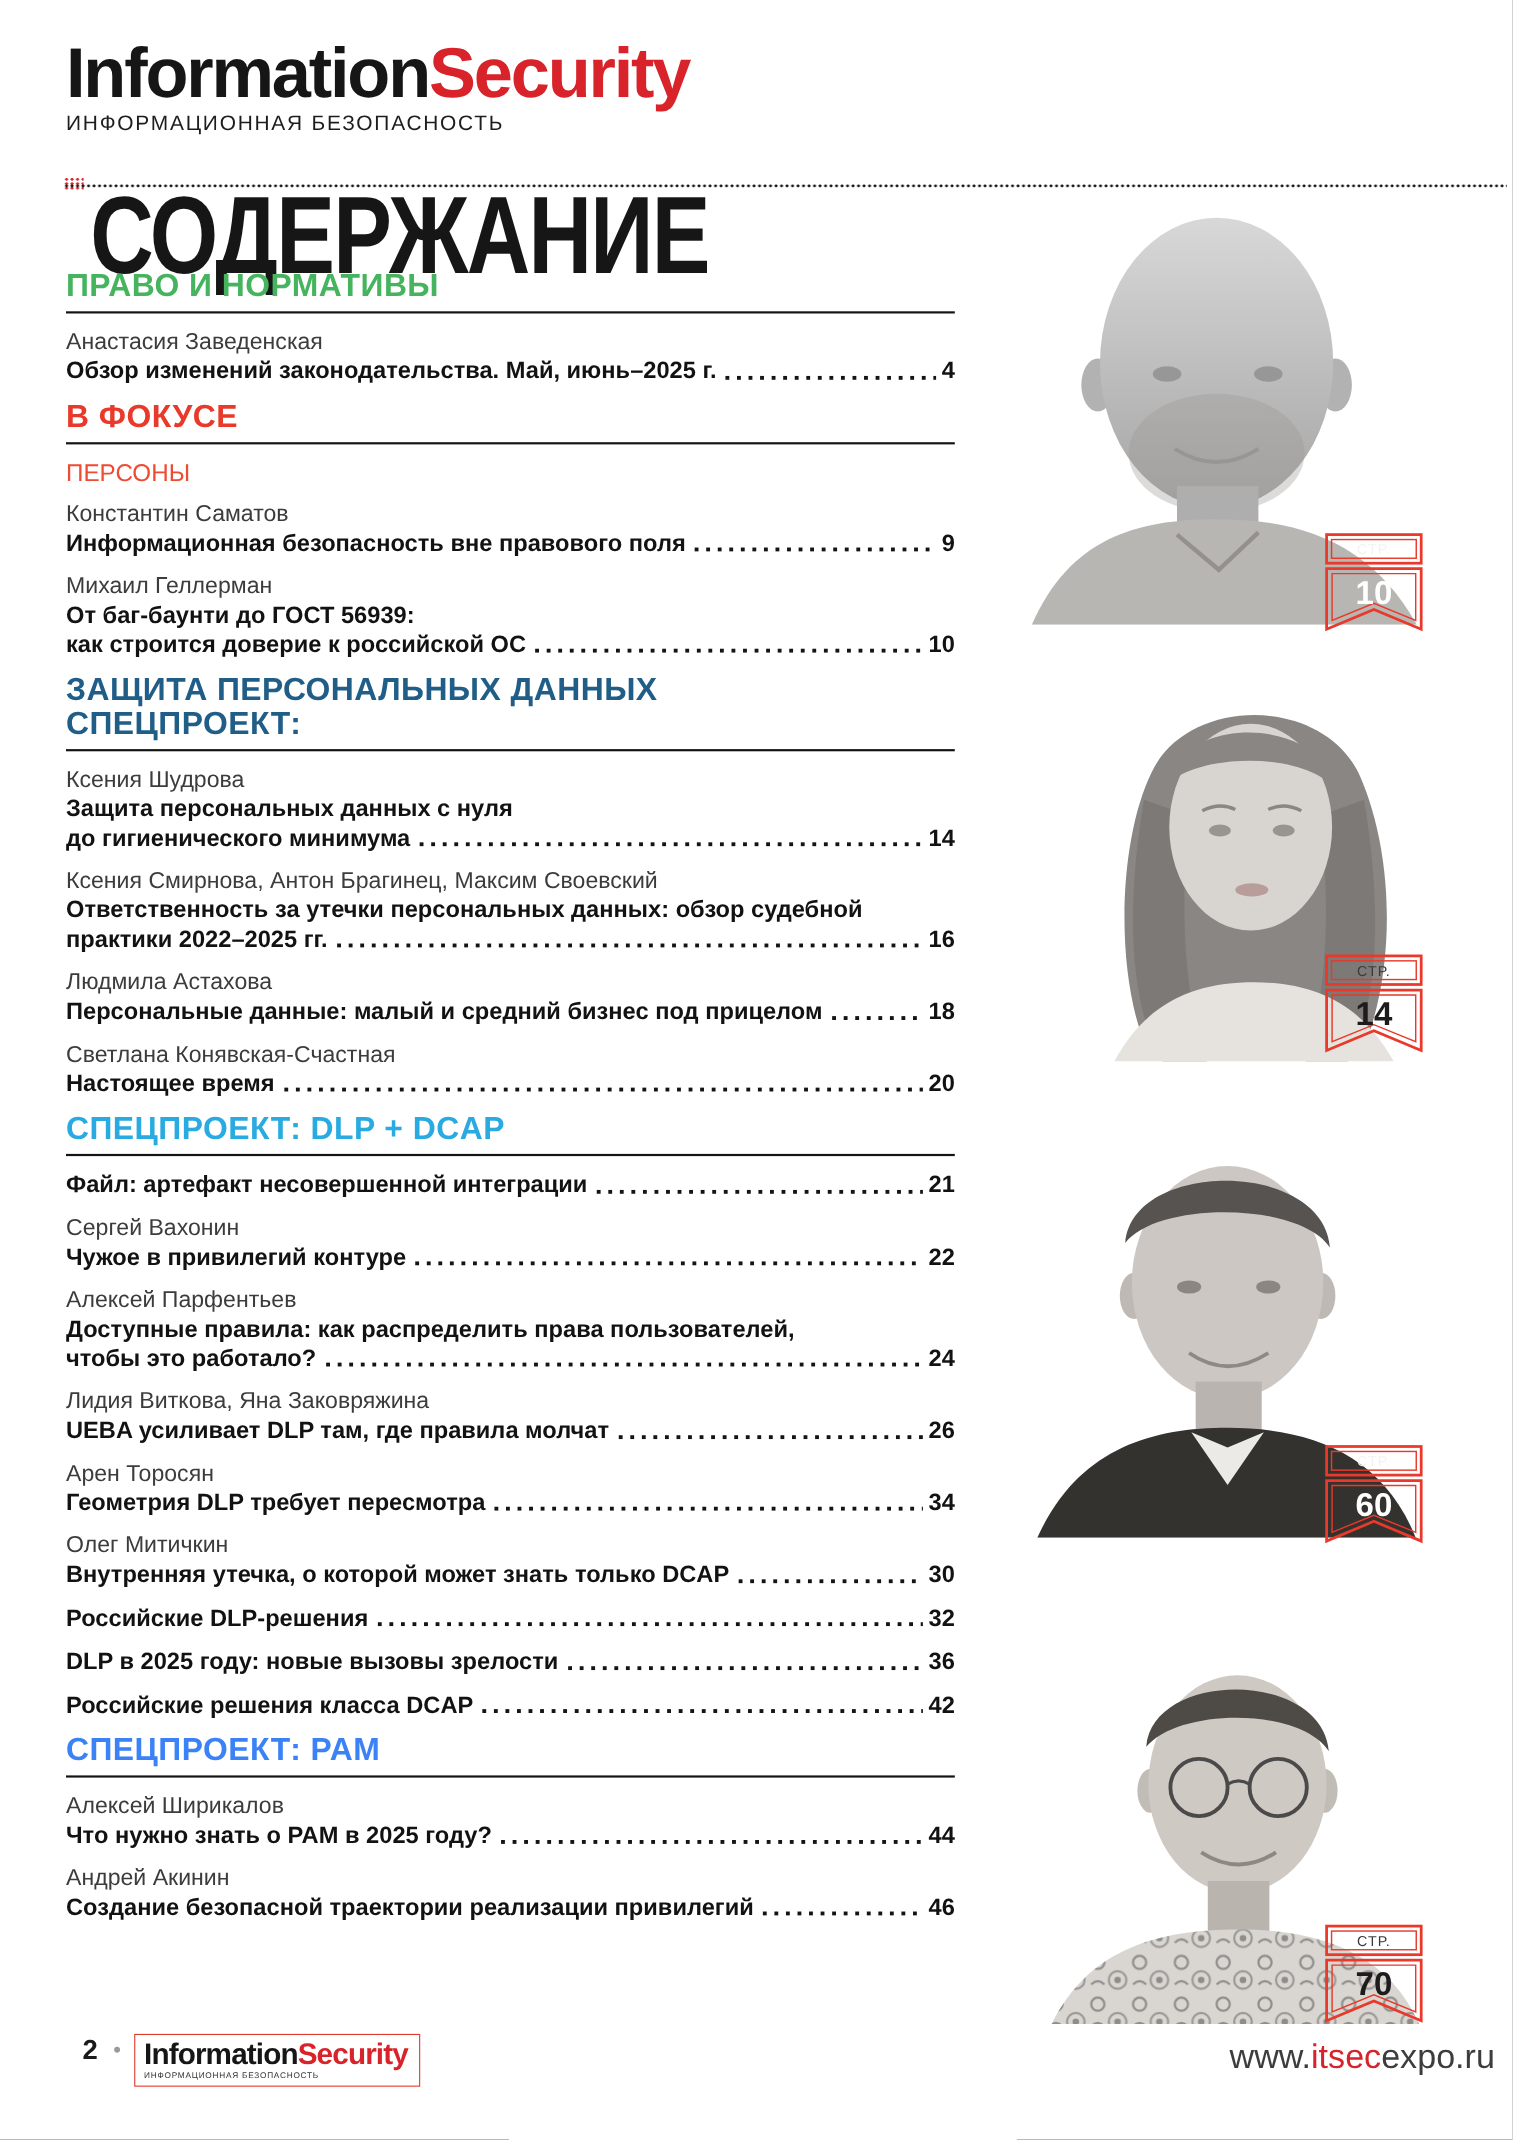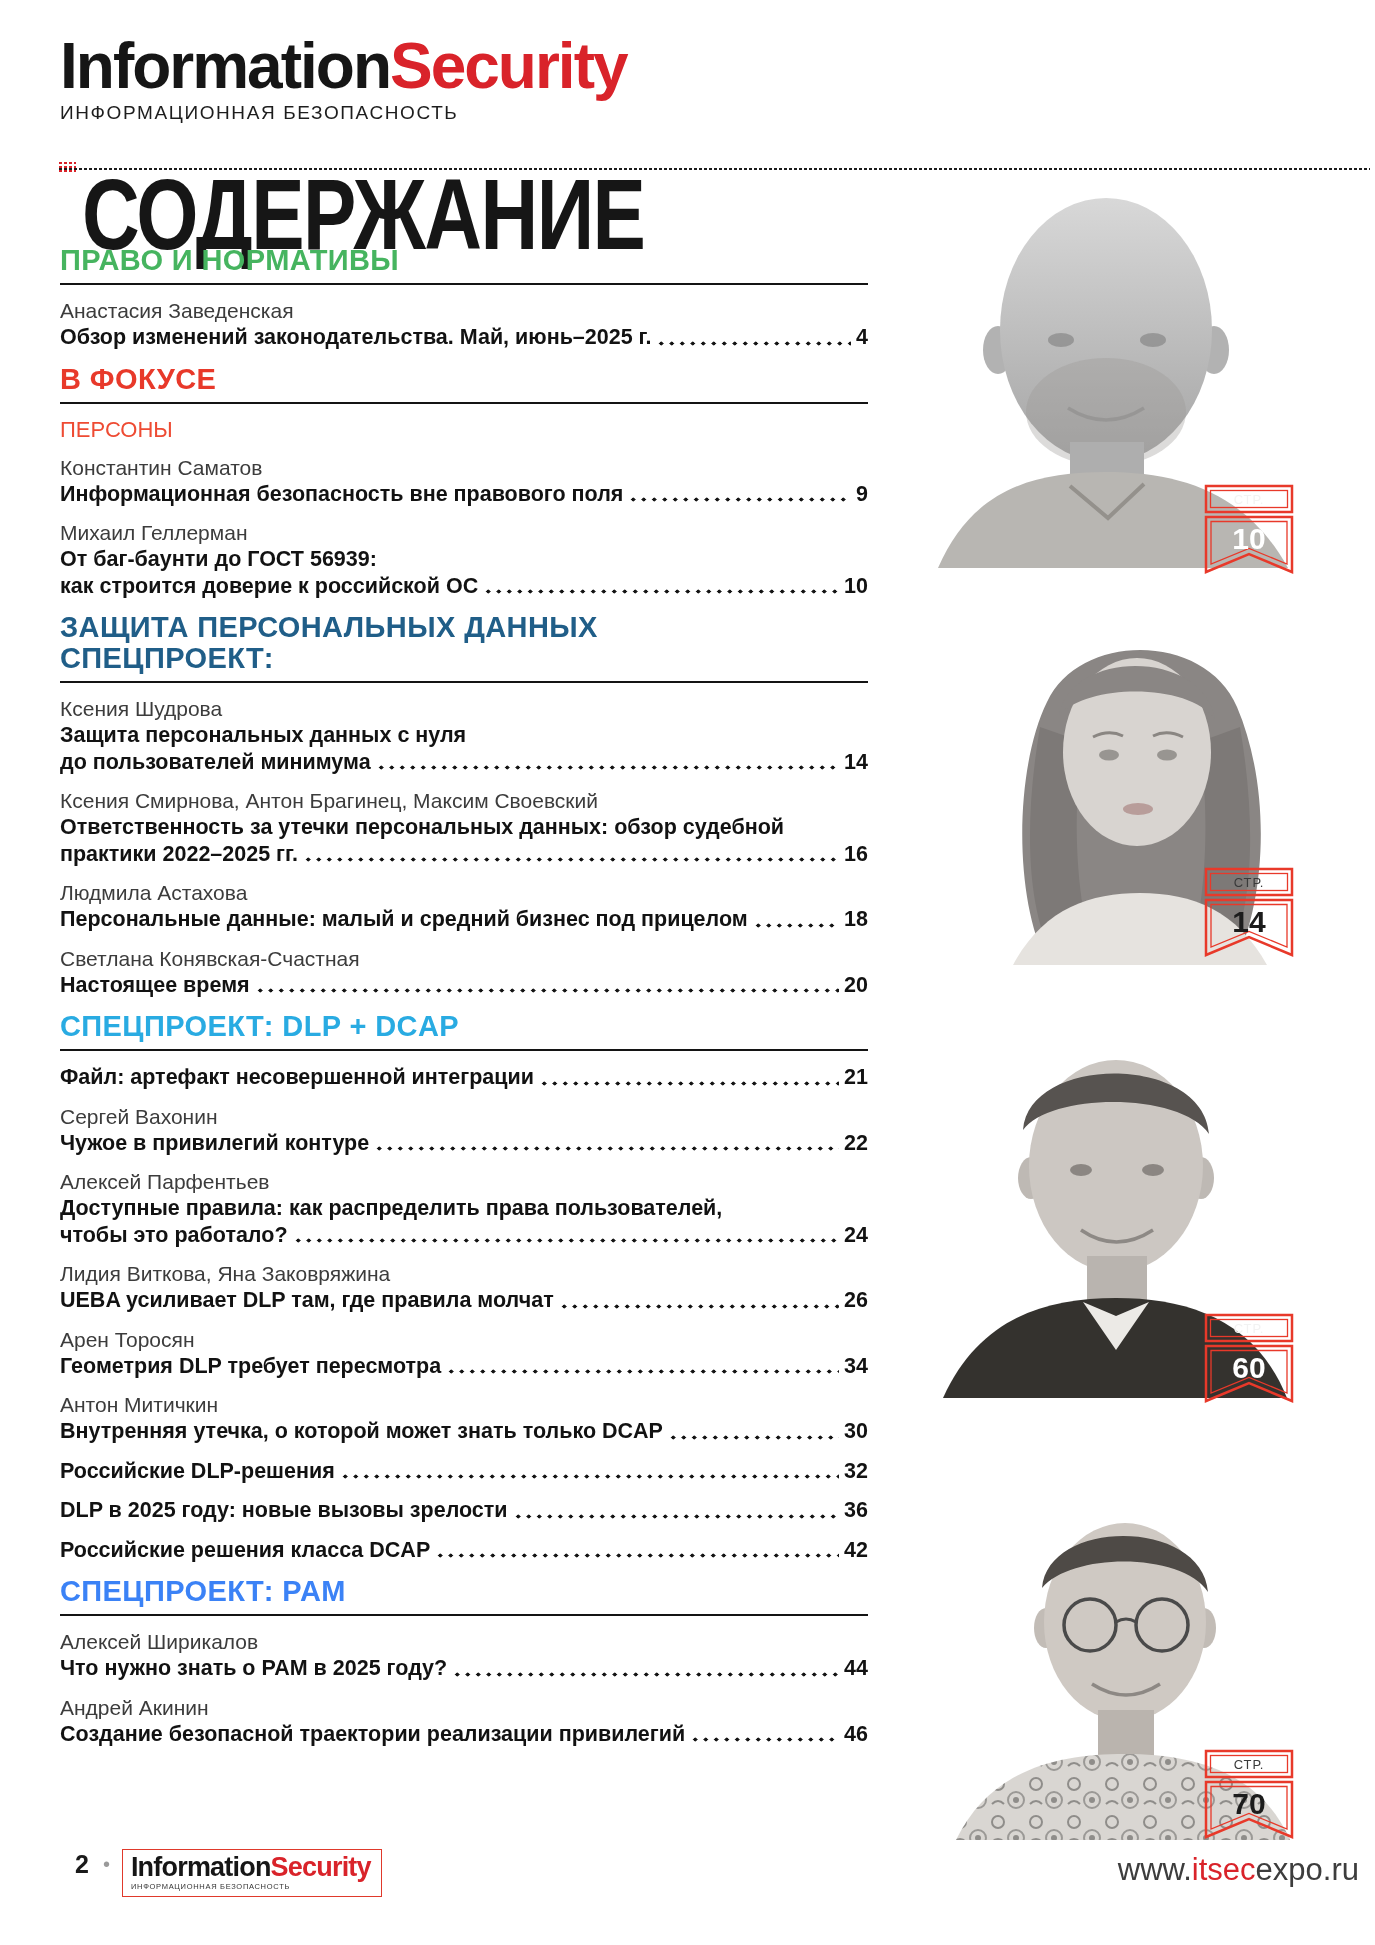--- a/index.html
+++ b/index.html
@@ -126,21 +126,21 @@
     <div class="section sec-dkblue">
       <div class="sec-head">ЗАЩИТА ПЕРСОНАЛЬНЫХ ДАННЫХ</div>
       <div class="sec-head">СПЕЦПРОЕКТ:</div>
       <div class="sec-rule"></div>
       <div class="entry">
         <div class="author">Ксения Шудрова</div>
         <div class="tline">
             <span class="txt">Защита персональных данных с нуля</span>
           </div>
         <div class="tline">
-            <span class="txt">до пользователей минимума</span>
+            <span class="txt">до гигиенического минимума</span>
             <span class="dots"></span>
             <span class="pg">14</span>
           </div>
       </div>
       <div class="entry">
         <div class="author">Ксения Смирнова, Антон Брагинец, Максим Своевский</div>
         <div class="tline">
             <span class="txt">Ответственность за утечки персональных данных: обзор судебной</span>
           </div>
         <div class="tline">
@@ -206,21 +206,21 @@
       </div>
       <div class="entry">
         <div class="author">Арен Торосян</div>
         <div class="tline">
             <span class="txt">Геометрия DLP требует пересмотра</span>
             <span class="dots"></span>
             <span class="pg">34</span>
           </div>
       </div>
       <div class="entry">
-        <div class="author">Антон Митичкин</div>
+        <div class="author">Олег Митичкин</div>
         <div class="tline">
             <span class="txt">Внутренняя утечка, о которой может знать только DCAP</span>
             <span class="dots"></span>
             <span class="pg">30</span>
           </div>
       </div>
       <div class="entry">
         <div class="tline">
             <span class="txt">Российские DLP-решения</span>
             <span class="dots"></span>

